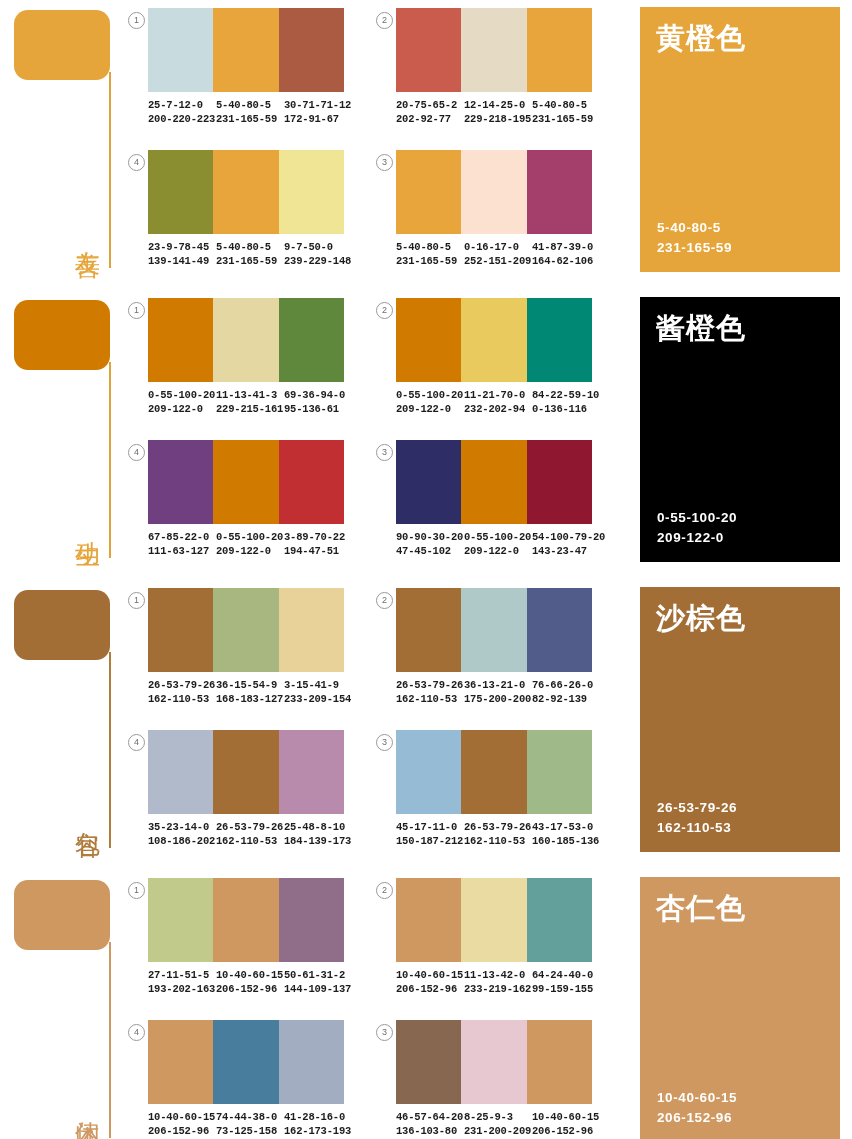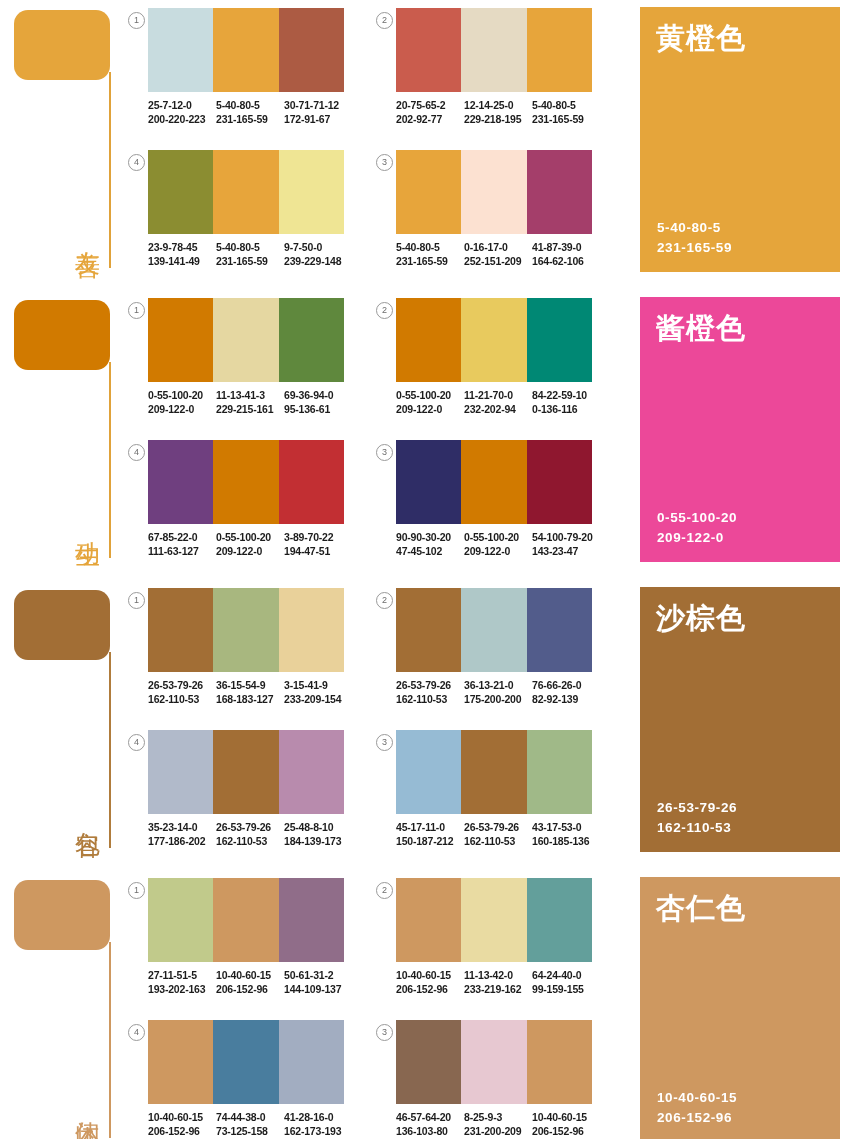--- a/index.html
+++ b/index.html
@@ -109,21 +109,21 @@
     left: 20px;
     top: 92px;
     display: flex;
     width: 206px;
   }
   .codecell {
     width: 68px;
     font-size: 10.5px;
     line-height: 14px;
     color: #1c1c1c;
-    font-family: Liberation Sans, sans-serif;
+    font-family: Liberation Mono, monospace;
     letter-spacing: -0.2px;
     font-weight: 700;
   }
   .codecell .cmyk { display: block; white-space: nowrap; }
   .codecell .rgb  { display: block; white-space: nowrap; }
 
   
   .hero {
     position: absolute;
     left: 640px;
@@ -344,21 +344,21 @@
           <div class="codecell">
             <span class="cmyk">0-55-100-20</span>
             <span class="rgb">209-122-0</span>
           </div>
           <div class="codecell">
             <span class="cmyk">54-100-79-20</span>
             <span class="rgb">143-23-47</span>
           </div>
         </div>
       </div>
-      <div class="hero" style="background: #ec4899;">
+      <div class="hero" style="background: #000000;">
         <div class="hero-title">酱橙色</div>
         <div class="hero-codes">
           <span>0-55-100-20</span>
           <span>209-122-0</span>
         </div>
       </div>
     </div>
     <div class="band b2">
       <div class="keytab" style="background: rgb(162, 110, 53);"></div>
       <div class="keyrule" style="background: rgb(176, 124, 60);"></div>
@@ -410,21 +410,21 @@
       <div class="group c0 r1">
         <div class="gnum">4</div>
         <div class="swatches">
           <div class="sw" style="background: rgb(177, 186, 202);"></div>
           <div class="sw" style="background: rgb(162, 110, 53);"></div>
           <div class="sw" style="background: rgb(184, 139, 173);"></div>
         </div>
         <div class="codes">
           <div class="codecell">
             <span class="cmyk">35-23-14-0</span>
-            <span class="rgb">177-186-202</span>
+            <span class="rgb">108-186-202</span>
           </div>
           <div class="codecell">
             <span class="cmyk">26-53-79-26</span>
             <span class="rgb">162-110-53</span>
           </div>
           <div class="codecell">
             <span class="cmyk">25-48-8-10</span>
             <span class="rgb">184-139-173</span>
           </div>
         </div>

